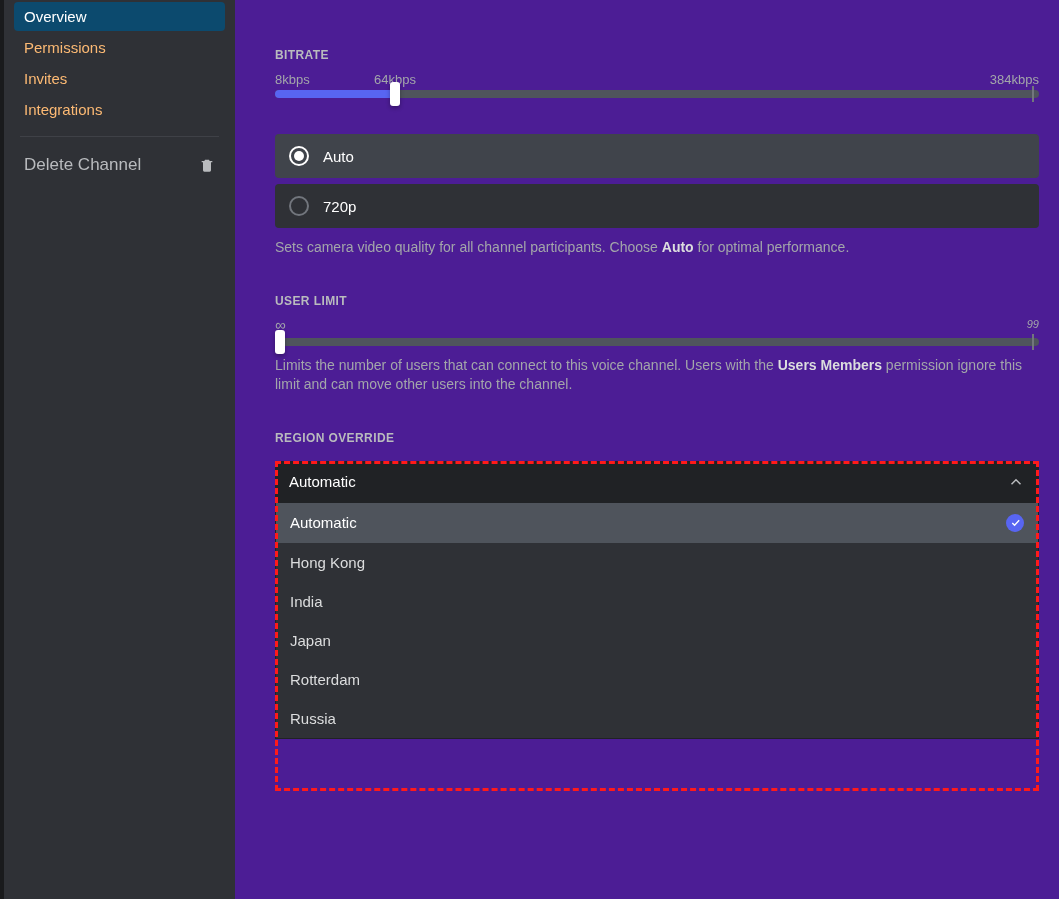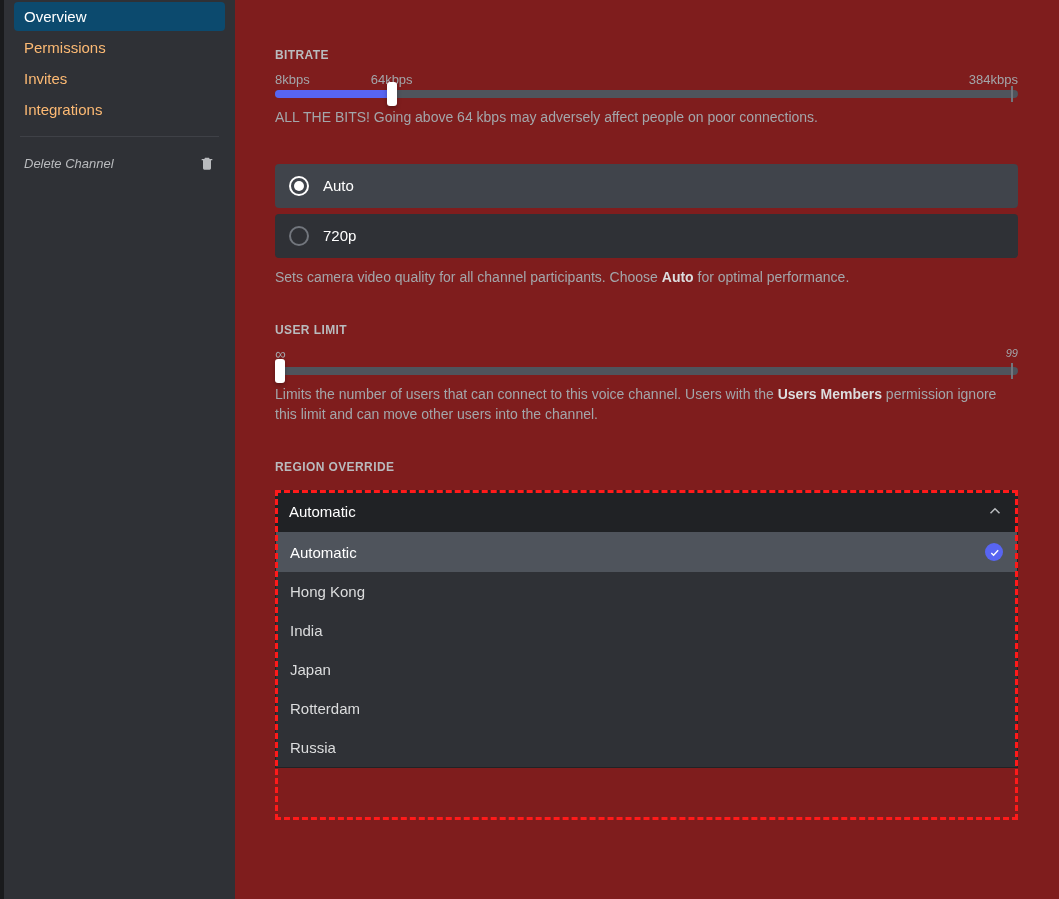--- a/index.html
+++ b/index.html
@@ -21,24 +21,24 @@
     .sidebar-item {
       padding: 6px 10px;
       color: #fdba74;
       font-size: 15px;
       border-radius: 4px;
       margin: 2px 0;
       cursor: pointer;
     }
     .sidebar-item.active { background: #0c4a6e; color: #fff; }
     .sidebar-sep { height: 1px; background: #3f4147; margin: 12px 6px; }
-    .sidebar-delete { display: flex; justify-content: space-between; align-items: center; padding: 6px 10px; color: #b9bbbe; font-size: 13px; cursor: pointer; font-style: italic; }
+    .sidebar-delete { display: flex; justify-content: space-between; align-items: center; padding: 6px 10px; color: #b9bbbe; font-size: 17px; cursor: pointer; }
     .trash-svg { width: 16px; height: 16px; fill: #b9bbbe; }
 
-    .main { flex: 1; background: #7f1d1d; padding: 0 41px 0 40px; overflow-y: hidden; }
+    .main { flex: 1; background: #4c1d95; padding: 0 20px 0 40px; overflow-y: hidden; }
     .section { margin-top: 36px; }
     .section-heading {
       font-size: 12px;
       font-weight: 700;
       color: #b9bbbe;
       letter-spacing: 0.4px;
     }
     .desc { color: #a3a6aa; font-size: 14px; margin-top: 10px; line-height: 1.4; }
     .desc b { color: #dcddde; font-weight: 600; }
 
@@ -160,21 +160,20 @@
         <span>8kbps</span>
         <span class="mid">64kbps</span>
         <span>384kbps</span>
       </div>
       <div class="slider-track">
         <div class="slider-fill"></div>
         <div class="tick-right"></div>
         <div class="slider-thumb"></div>
       </div>
     </div>
-    <div class="desc">ALL THE BITS! Going above 64 kbps may adversely affect people on poor connections.</div>
   </div>
 
   <div class="section">
     <div class="radio-group">
       <div class="radio-row selected">
         <div class="radio-circle">
             <div class="radio-dot"></div>
           </div>
         <div class="radio-label">Auto</div>
       </div>

